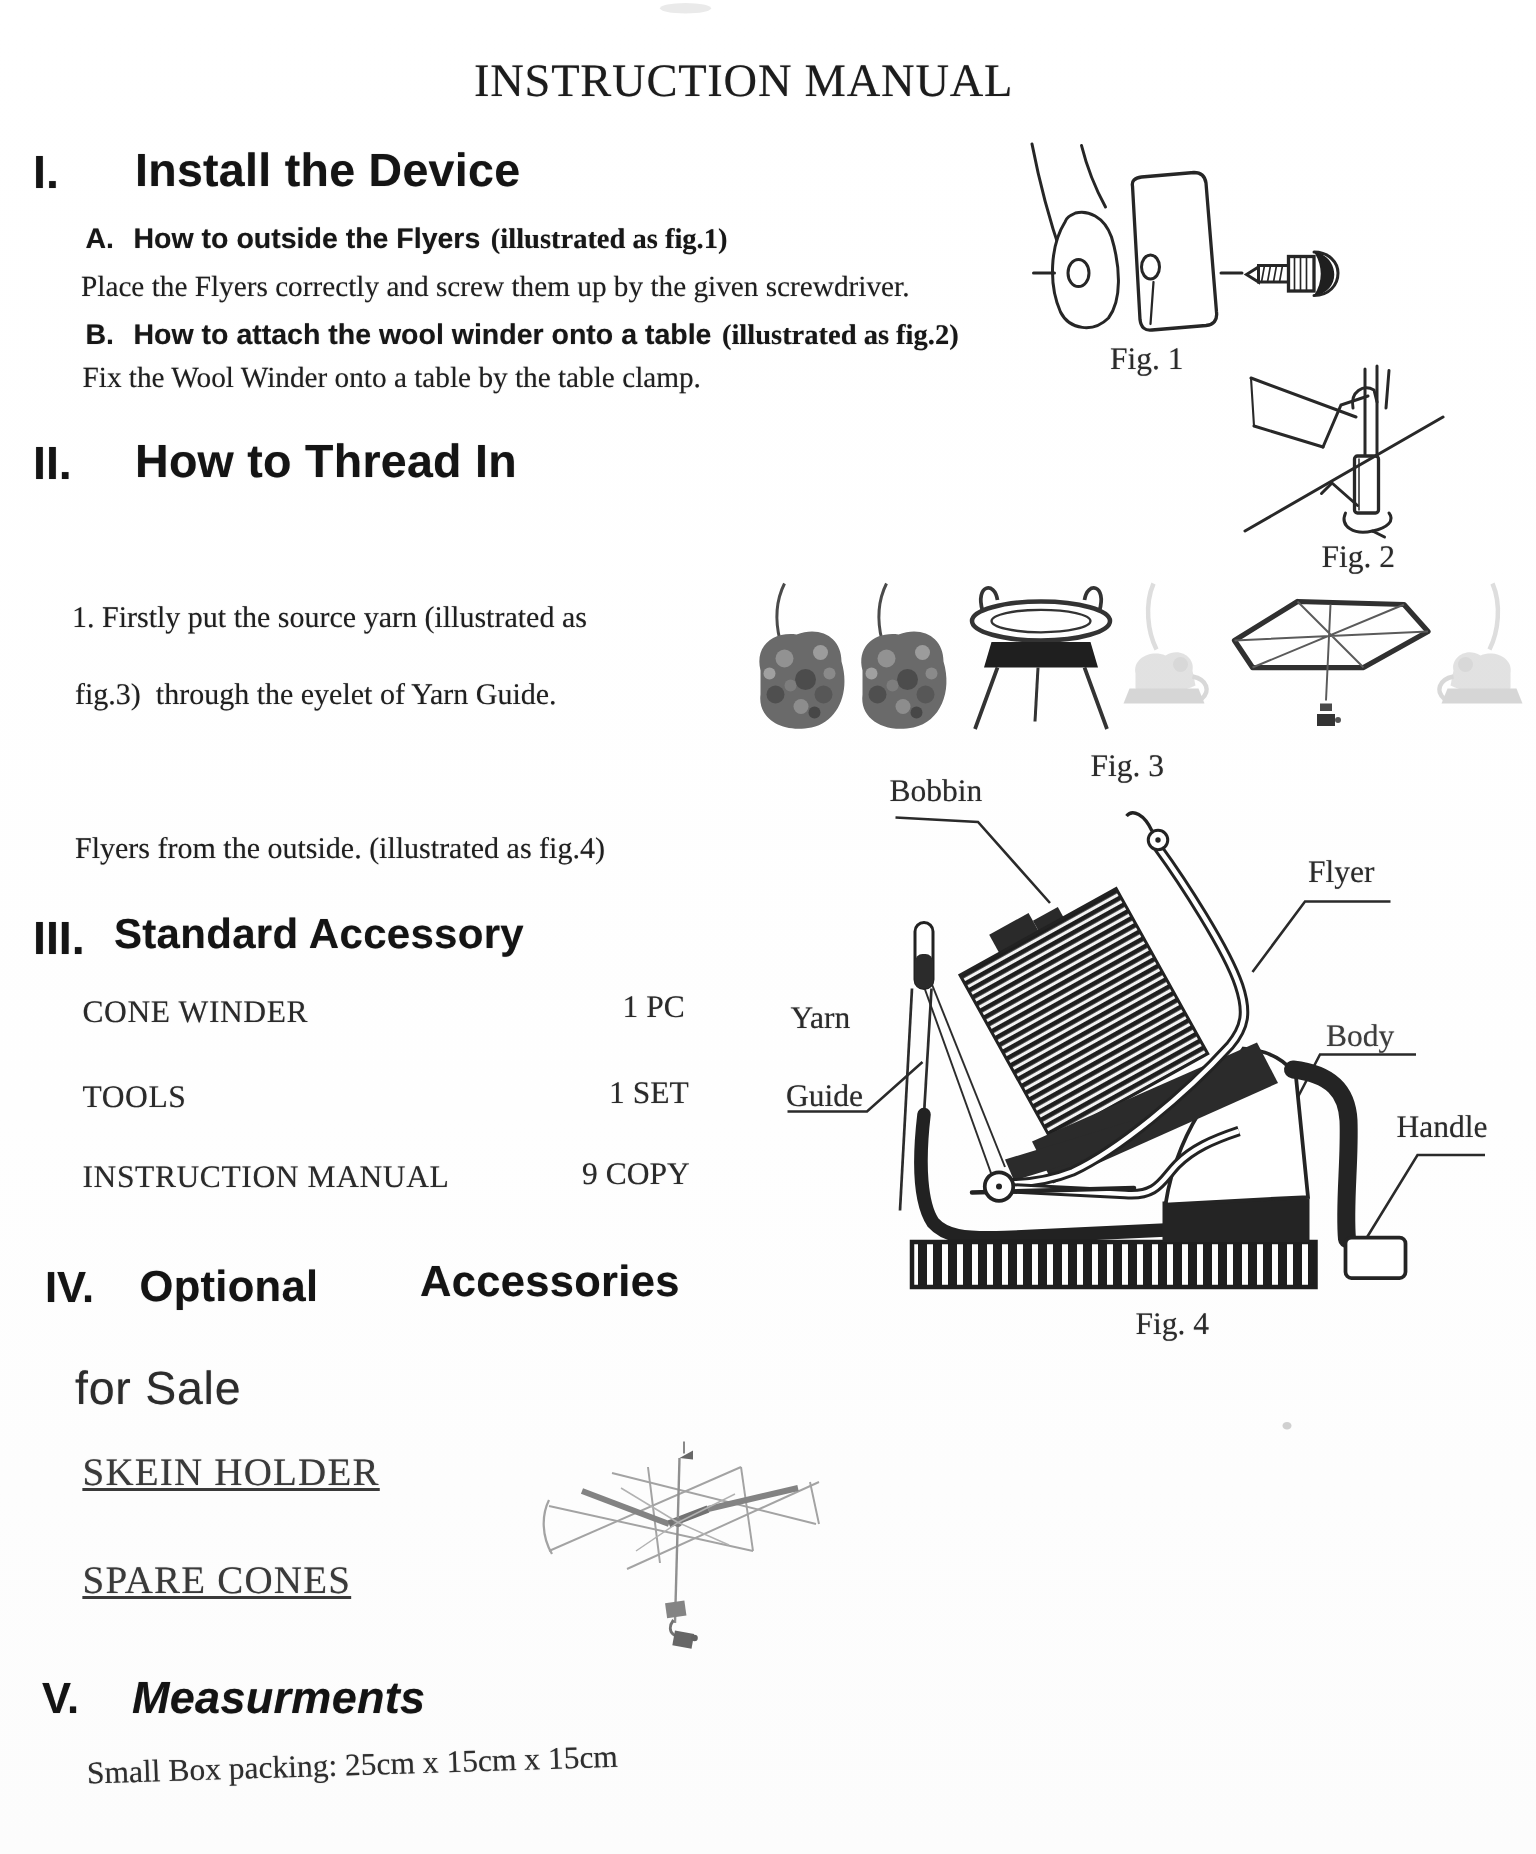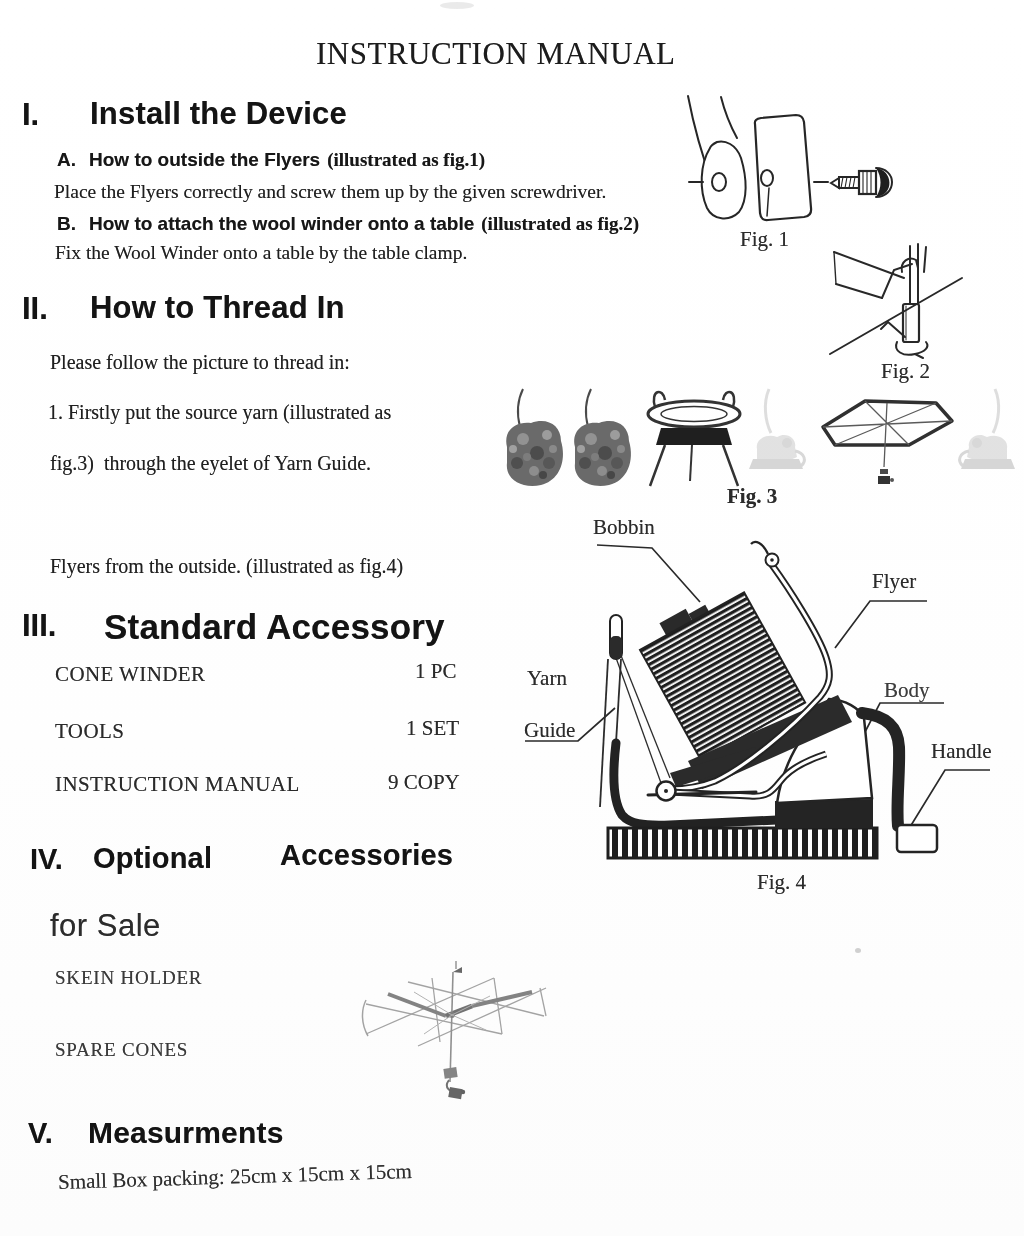--- a/index.html
+++ b/index.html
@@ -14,21 +14,21 @@
   .doc-title{font-size:31px;letter-spacing:.5px;color:#1c1c1c;}
   .h-num{font-family:"Liberation Sans",sans-serif;font-weight:bold;font-size:31px;color:#141414;}
   .h-title{font-family:"Liberation Sans",sans-serif;font-weight:bold;font-size:31px;color:#141414;letter-spacing:.2px;}
   .sub-marker{font-family:"Liberation Sans",sans-serif;font-weight:bold;font-size:19px;color:#171717;margin-right:13px;}
   .sub-title{font-family:"Liberation Sans",sans-serif;font-weight:bold;font-size:19px;color:#171717;}
   .sub-note{font-family:"Liberation Serif",serif;font-weight:bold;font-size:19px;color:#171717;margin-left:7px;}
   .body1{font-size:19.5px;color:#1f1f1f;}
   .body2{font-size:20px;color:#1f1f1f;}
   .acc-name{font-size:21px;letter-spacing:.4px;color:#2a2a2a;}
   .acc-qty{font-size:21px;color:#2a2a2a;}
-  .opt-item{font-size:19px;letter-spacing:.8px;color:#3a3a3a;}
+  .opt-item{font-size:26px;letter-spacing:.8px;color:#3a3a3a;text-decoration:underline;}
   .for-sale{font-family:"Liberation Sans",sans-serif;font-size:31px;color:#2c2c2c;letter-spacing:.5px;}
   .fig-caption{font-size:21px;color:#2b2b2b;}
   .fig-label{font-size:21px;color:#2b2b2b;}
   .fig-label-light{color:#3d3d3d;}
   .smallbox{font-size:21px;color:#2e2e2e;transform:rotate(-1.8deg);transform-origin:left center;}
   .smudge{position:absolute;border-radius:50%;}
   svg{position:absolute;overflow:visible;}
 </style>
 </head>
 <body>
@@ -81,21 +81,20 @@
       <path d="M79,110 C75,119 85,125 97,122 C107,120 112,115 108,110"></path>
       <path d="M97,122 L105,126"></path>
       <path d="M12,122 L144,46"></path>
       <path d="M70,90 L87,105 M70,90 L63,97"></path>
     </g>
   </svg>
   <div class="abs fig-caption scan" style="left:881px;top:359px;">Fig. 2</div>
 
   <div class="abs h-num scan" style="left:22px;top:291px;">II.</div>
   <div class="abs h-title scan" style="left:90px;top:290px;">How to Thread In</div>
-  <div class="abs body2 scan" style="left:50px;top:351px;">Please follow the picture to thread in:</div>
   <div class="abs body2 scan" style="left:48px;top:401px;">1. Firstly put the source yarn (illustrated as</div>
   <div class="abs body2 scan" style="left:50px;top:452px;">fig.3)&nbsp; through the eyelet of Yarn Guide.</div>
   <div class="abs body2 scan" style="left:50px;top:555px;">Flyers from the outside. (illustrated as fig.4)</div>
 
   <svg style="left:493px;top:383px;" width="520" height="112" viewBox="0 0 520 112">
     <defs>
       <g id="cake">
         <path d="M6,28 C2,12 14,2 30,4 C46,-2 60,6 60,22 C66,42 58,62 40,66 C20,70 4,60 6,44 Z" fill="#6a6a6a"></path>
         <circle cx="22" cy="20" r="6" fill="#929292"></circle>
           <circle cx="36" cy="34" r="7" fill="#4c4c4c"></circle>
@@ -132,21 +131,21 @@
     <use href="#ghostwinder" xlink:href="#ghostwinder" transform="translate(262,50)"></use>
     <g>
       <path d="M330,44 L372,18 L443,20 L459,38 L416,62 L342,62 Z" stroke="#303030" stroke-width="3.5" fill="none" stroke-linejoin="round"></path>
       <path d="M330,44 L459,38 M372,18 L416,62 M443,20 L342,62 M394,20 L391,84" stroke="#5a5a5a" stroke-width="1.3" fill="none"></path>
       <rect x="387" y="86" width="8" height="5" fill="#4a4a4a"></rect>
       <rect x="385" y="93" width="12" height="8" fill="#333333"></rect>
       <circle cx="399" cy="97" r="2" fill="#555555"></circle>
     </g>
     <use href="#ghostwinder" xlink:href="#ghostwinder" transform="translate(516,50) scale(-1,1)"></use>
   </svg>
-  <div class="abs fig-caption scan" style="left:727px;top:484px;font-weight:bold;">Fig. 3</div>
+  <div class="abs fig-caption scan" style="left:727px;top:498px;">Fig. 3</div>
 
   <svg style="left:520px;top:515px;" width="492" height="352" viewBox="0 0 492 352">
     <defs>
       <pattern id="bobstripes" width="8" height="5.2" patternUnits="userSpaceOnUse">
         <rect width="8" height="5.2" fill="#f2f2f2"></rect>
         <rect width="8" height="3.1" fill="#1e1e1e"></rect>
       </pattern>
       <pattern id="ribs" width="10" height="30" patternUnits="userSpaceOnUse">
         <rect width="10" height="30" fill="#ffffff"></rect>
         <rect x="2" width="6" height="30" fill="#1e1e1e"></rect>
@@ -207,21 +206,21 @@
 
   <div class="abs fig-label scan" style="left:593px;top:515px;">Bobbin</div>
   <div class="abs fig-label scan" style="left:872px;top:569px;">Flyer</div>
   <div class="abs fig-label fig-label-light scan" style="left:884px;top:678px;">Body</div>
   <div class="abs fig-label scan" style="left:527px;top:666px;">Yarn</div>
   <div class="abs fig-label scan" style="left:524px;top:718px;">Guide</div>
   <div class="abs fig-label scan" style="left:931px;top:739px;">Handle</div>
   <div class="abs fig-caption scan" style="left:757px;top:870px;">Fig. 4</div>
 
   <div class="abs h-num scan" style="left:22px;top:608px;">III.</div>
-  <div class="abs h-title scan" style="left:104px;top:607px;font-size:35px;">Standard Accessory</div>
+  <div class="abs h-title scan" style="left:76px;top:607px;font-size:28px;">Standard Accessory</div>
   <div>
     <span class="abs acc-name scan" style="left:55px;top:662px;">CONE WINDER</span>
     <span class="abs acc-qty scan" style="left:415px;top:659px;">1 PC</span>
   </div>
   <div>
     <span class="abs acc-name scan" style="left:55px;top:719px;">TOOLS</span>
     <span class="abs acc-qty scan" style="left:406px;top:716px;">1 SET</span>
   </div>
   <div>
     <span class="abs acc-name scan" style="left:55px;top:772px;">INSTRUCTION MANUAL</span>
@@ -261,18 +260,18 @@
           <path d="M100,73 L134,88"></path>
       </g>
       <rect x="92" y="126" width="13" height="10" fill="#707070" stroke="none" transform="rotate(-8 98 131)"></rect>
       <path d="M97,138 C91,146 99,152 107,148" stroke="#5a5a5a" stroke-width="2"></path>
       <rect x="97" y="146" width="13" height="10" fill="#4c4c4c" stroke="none" transform="rotate(10 103 151)"></rect>
       <circle cx="111" cy="150" r="2.2" fill="#474747" stroke="none"></circle>
     </g>
   </svg>
 
   <div class="abs h-num scan" style="left:28px;top:1117px;font-size:29px;">V.</div>
-  <div class="abs h-title scan" style="left:88px;top:1116px;font-size:30px;">Measurments</div>
+  <div class="abs h-title scan" style="left:88px;top:1116px;font-size:30px;font-style:italic;">Measurments</div>
   <div class="abs smallbox scan" style="left:58px;top:1170px;">Small Box packing: 25cm x 15cm x 15cm</div>
 
   <div class="smudge" style="left:440px;top:2px;width:34px;height:7px;background:rgba(160,160,160,.22);"></div>
   <div class="smudge" style="left:855px;top:948px;width:6px;height:5px;background:rgba(140,140,140,.4);"></div>
 </div>
 
 </body></html>

